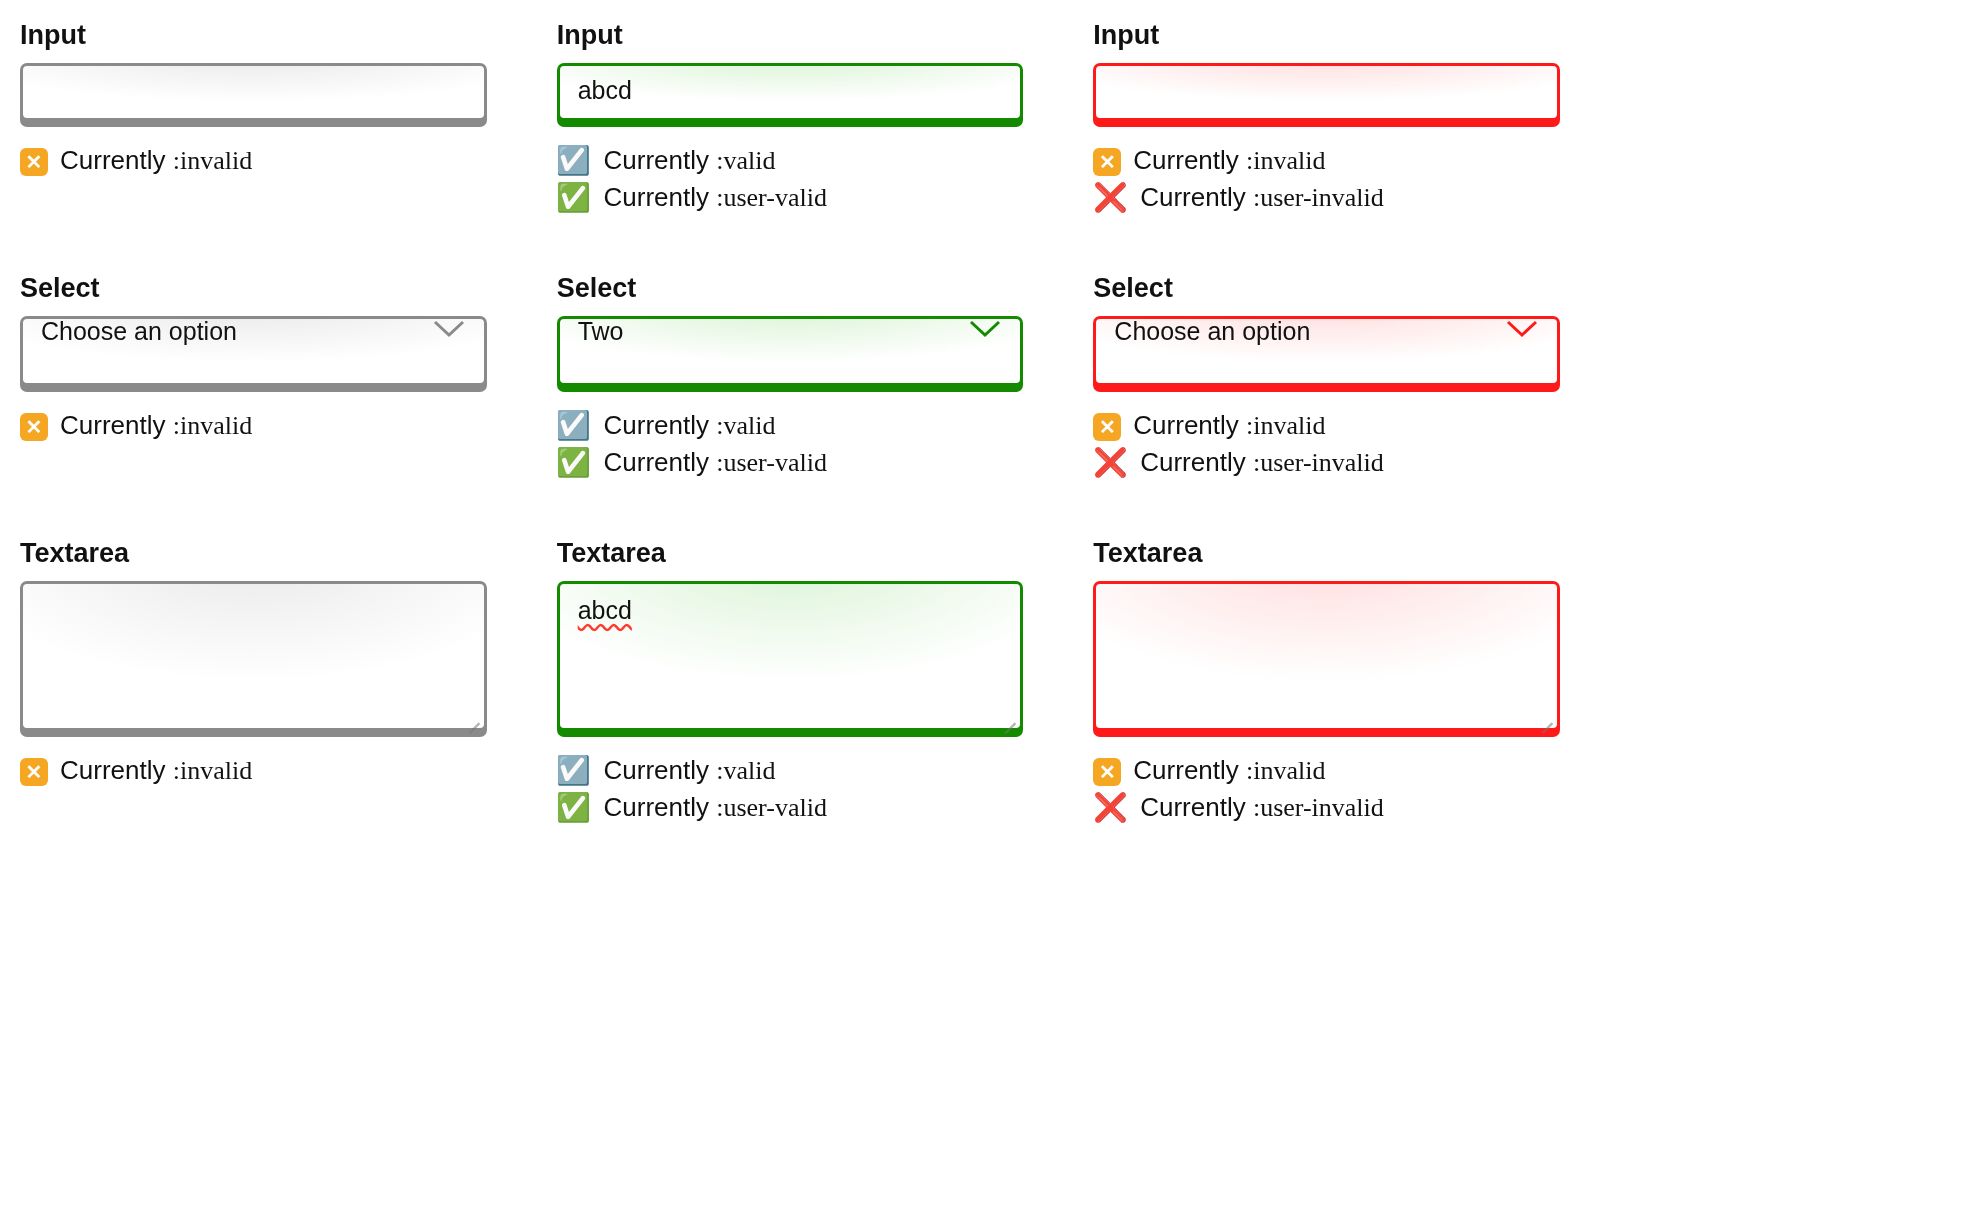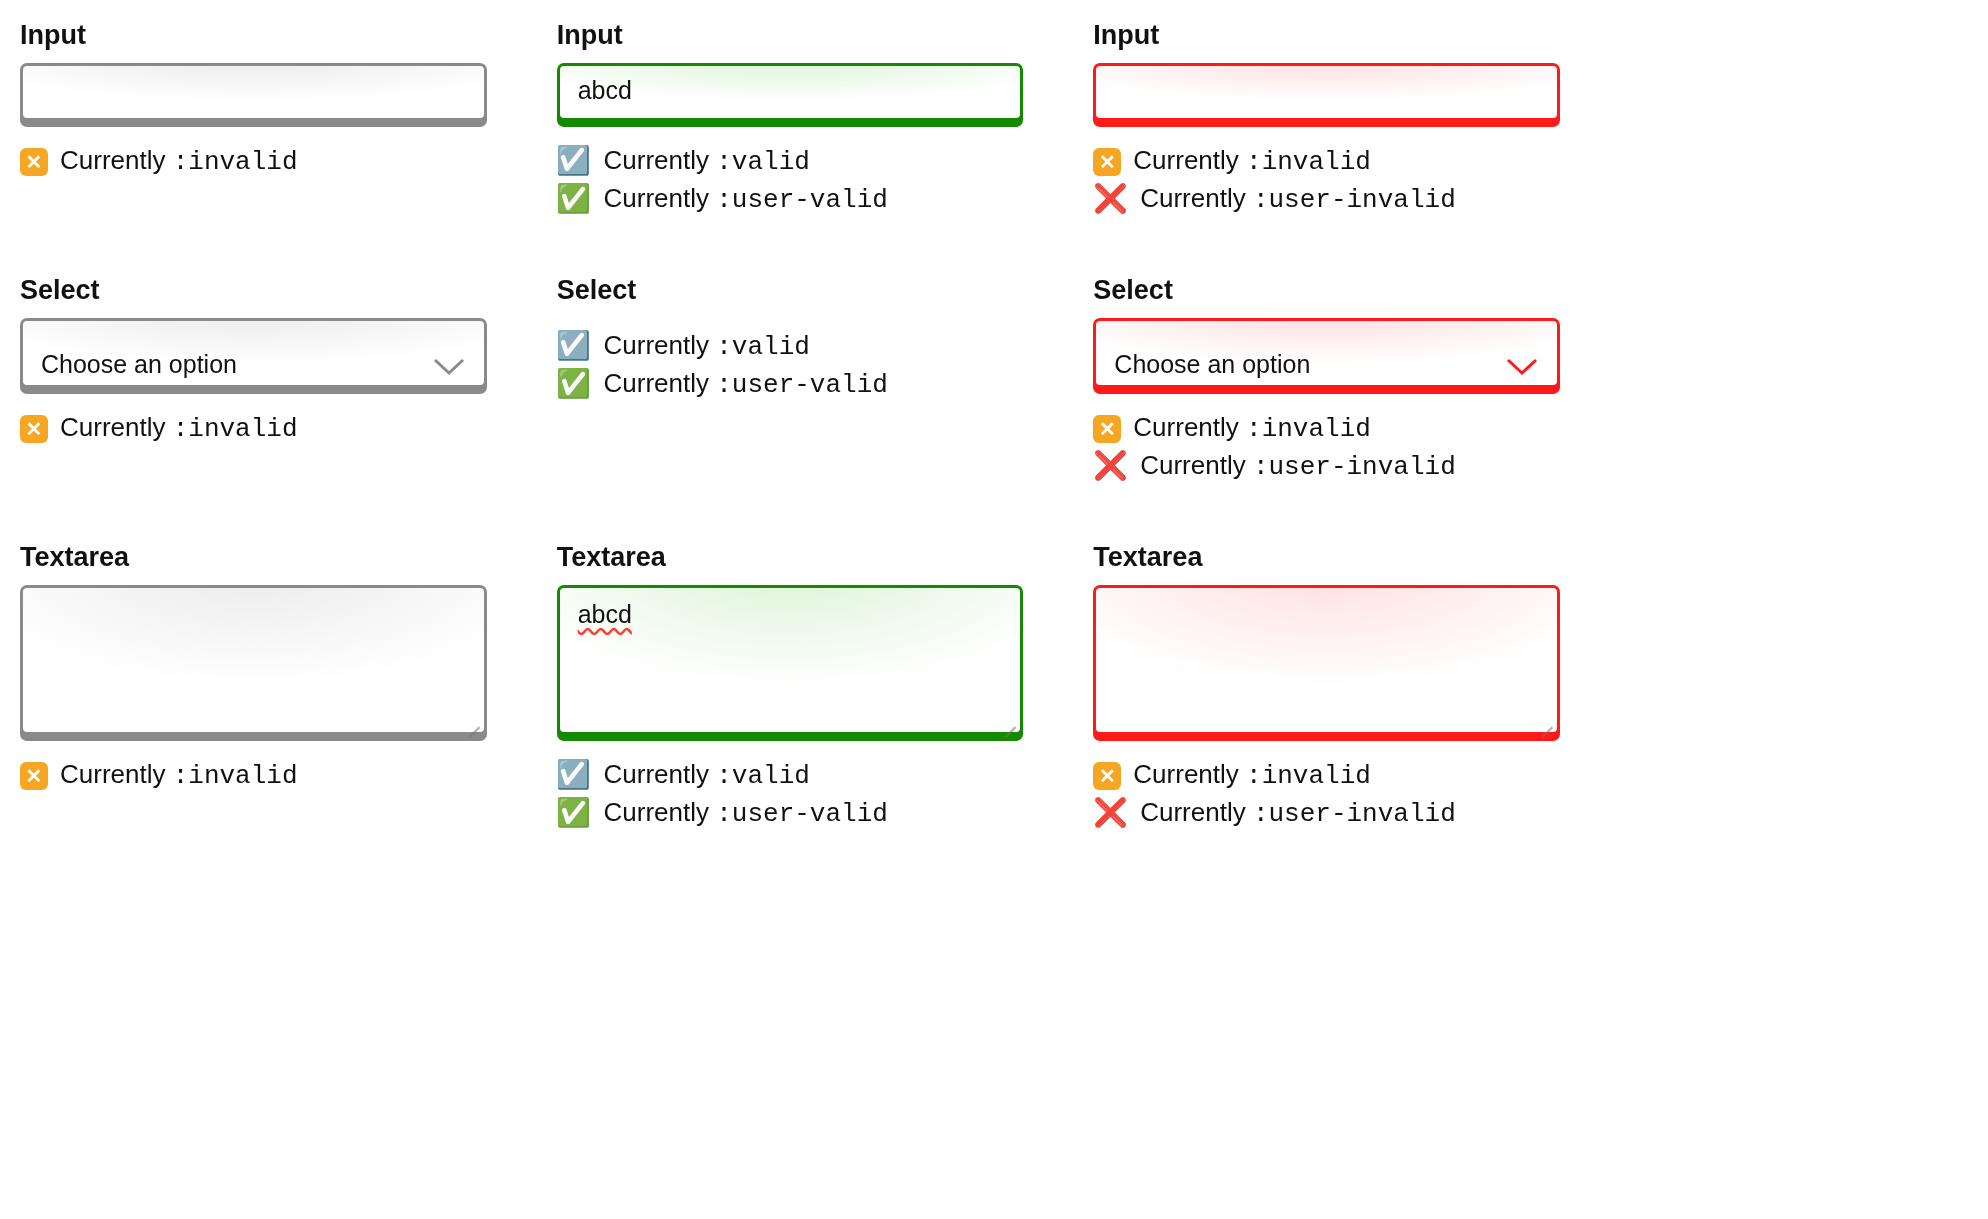--- a/index.html
+++ b/index.html
@@ -38,24 +38,24 @@
   line-height: 1;
 }
 .field.textarea {
   height: 150px;
   resize: none;
   position: relative;
   padding-top: 14px;
 }
 .field.select {
   display: flex;
-  align-items: flex-end;
+  align-items: flex-start;
   justify-content: space-between;
   cursor: pointer;
-  padding: 8px 18px;
+  padding: 0 18px;
   height: 70px;
 }
 .state-neutral {
   border-color: #8a8a8a;
   box-shadow: 0 6px 0 0 #8a8a8a;
   background: radial-gradient(120% 160% at 50% -20%, #e9e9e9 0%, #ffffff 55%) , #ffffff;
 }
 .state-valid {
   border-color: #138a00;
   box-shadow: 0 6px 0 0 #138a00;
@@ -77,21 +77,21 @@
   display: flex;
   align-items: center;
   gap: 12px;
   font-size: 26px;
 }
 .status-emoji {
   font-size: 28px;
   line-height: 1;
 }
 .status-text .mono {
-  font-family: Liberation Mono, monospace;
+  font-family: Liberation Serif, serif;
 }
 .resize-grip {
   position: absolute;
   right: 4px;
   bottom: 4px;
   width: 16px;
   height: 16px;
   opacity: .55;
 }
 .resize-grip::before, .resize-grip::after {
@@ -181,20 +181,28 @@
         <span class="status-emoji"><span style="display:inline-flex;align-items:center;justify-content:center;width:28px;height:28px;background:#f5a623;border-radius:6px;color:#fff;font-weight:700;font-size:20px;">✕</span></span>
         <span class="status-text">
           <span>Currently </span><span class="mono">:invalid</span>
         </span>
       </div>
     </div>
   </div>
 
   <div class="cell">
     <div class="label">Select</div>
+    <div class="field select state-valid">
+      <span>Two</span>
+      <span class="chevron">
+        <svg width="34" height="20" viewBox="0 0 34 20">
+            <polyline points="3,3 17,16 31,3" fill="none" stroke="#138a00" stroke-width="3"></polyline>
+          </svg>
+      </span>
+    </div>
     <div class="statuses">
       <div class="status-line">
         <span class="status-emoji">☑️</span>
         <span class="status-text">
           <span>Currently </span><span class="mono">:valid</span>
         </span>
       </div>
       <div class="status-line">
         <span class="status-emoji">✅</span>
         <span class="status-text">

